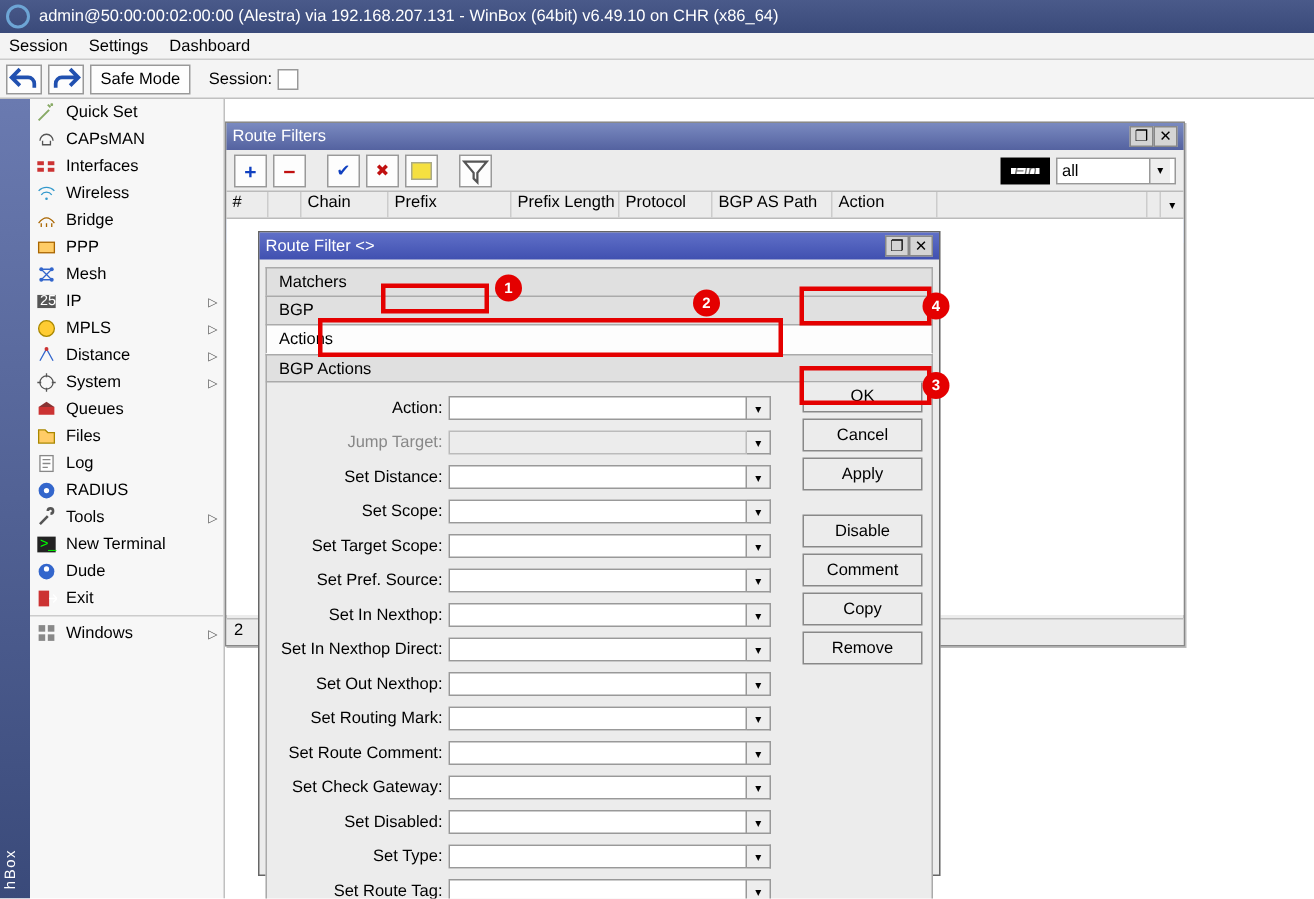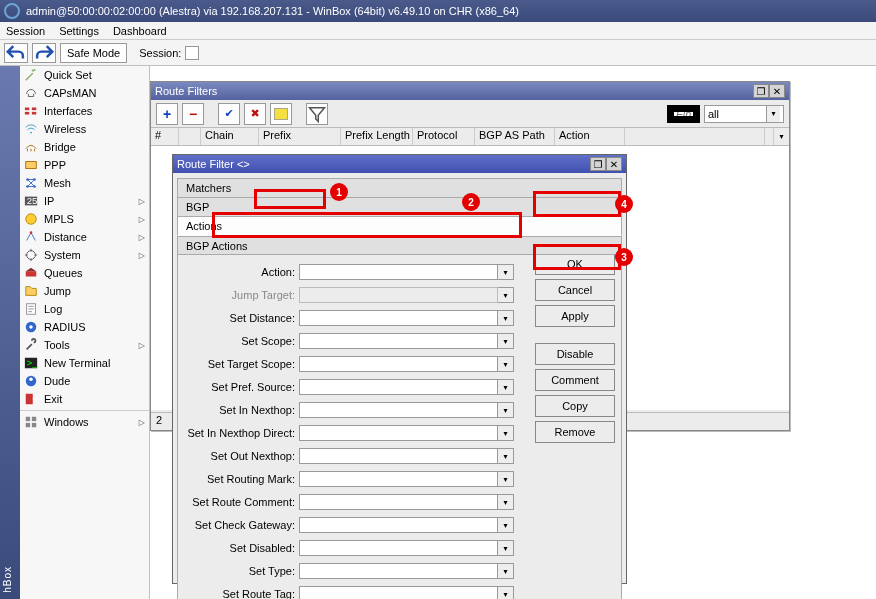--- a/index.html
+++ b/index.html
@@ -224,21 +224,21 @@
           </svg>
         </span>
         <span>Queues</span>
       </div>
       <div class="item">
         <span class="ico">
           <svg viewBox="0 0 16 16">
             <path d="M2 3h5l2 2h5v8H2z" fill="#fc6" stroke="#a80"></path>
           </svg>
         </span>
-        <span>Jump</span>
+        <span>Files</span>
       </div>
       <div class="item">
         <span class="ico">
           <svg viewBox="0 0 16 16">
             <rect x="3" y="2" width="10" height="12" fill="#fff" stroke="#888"></rect>
             <path d="M5 5h6M5 8h6M5 11h4" stroke="#888"></path>
           </svg>
         </span>
         <span>Log</span>
       </div>

